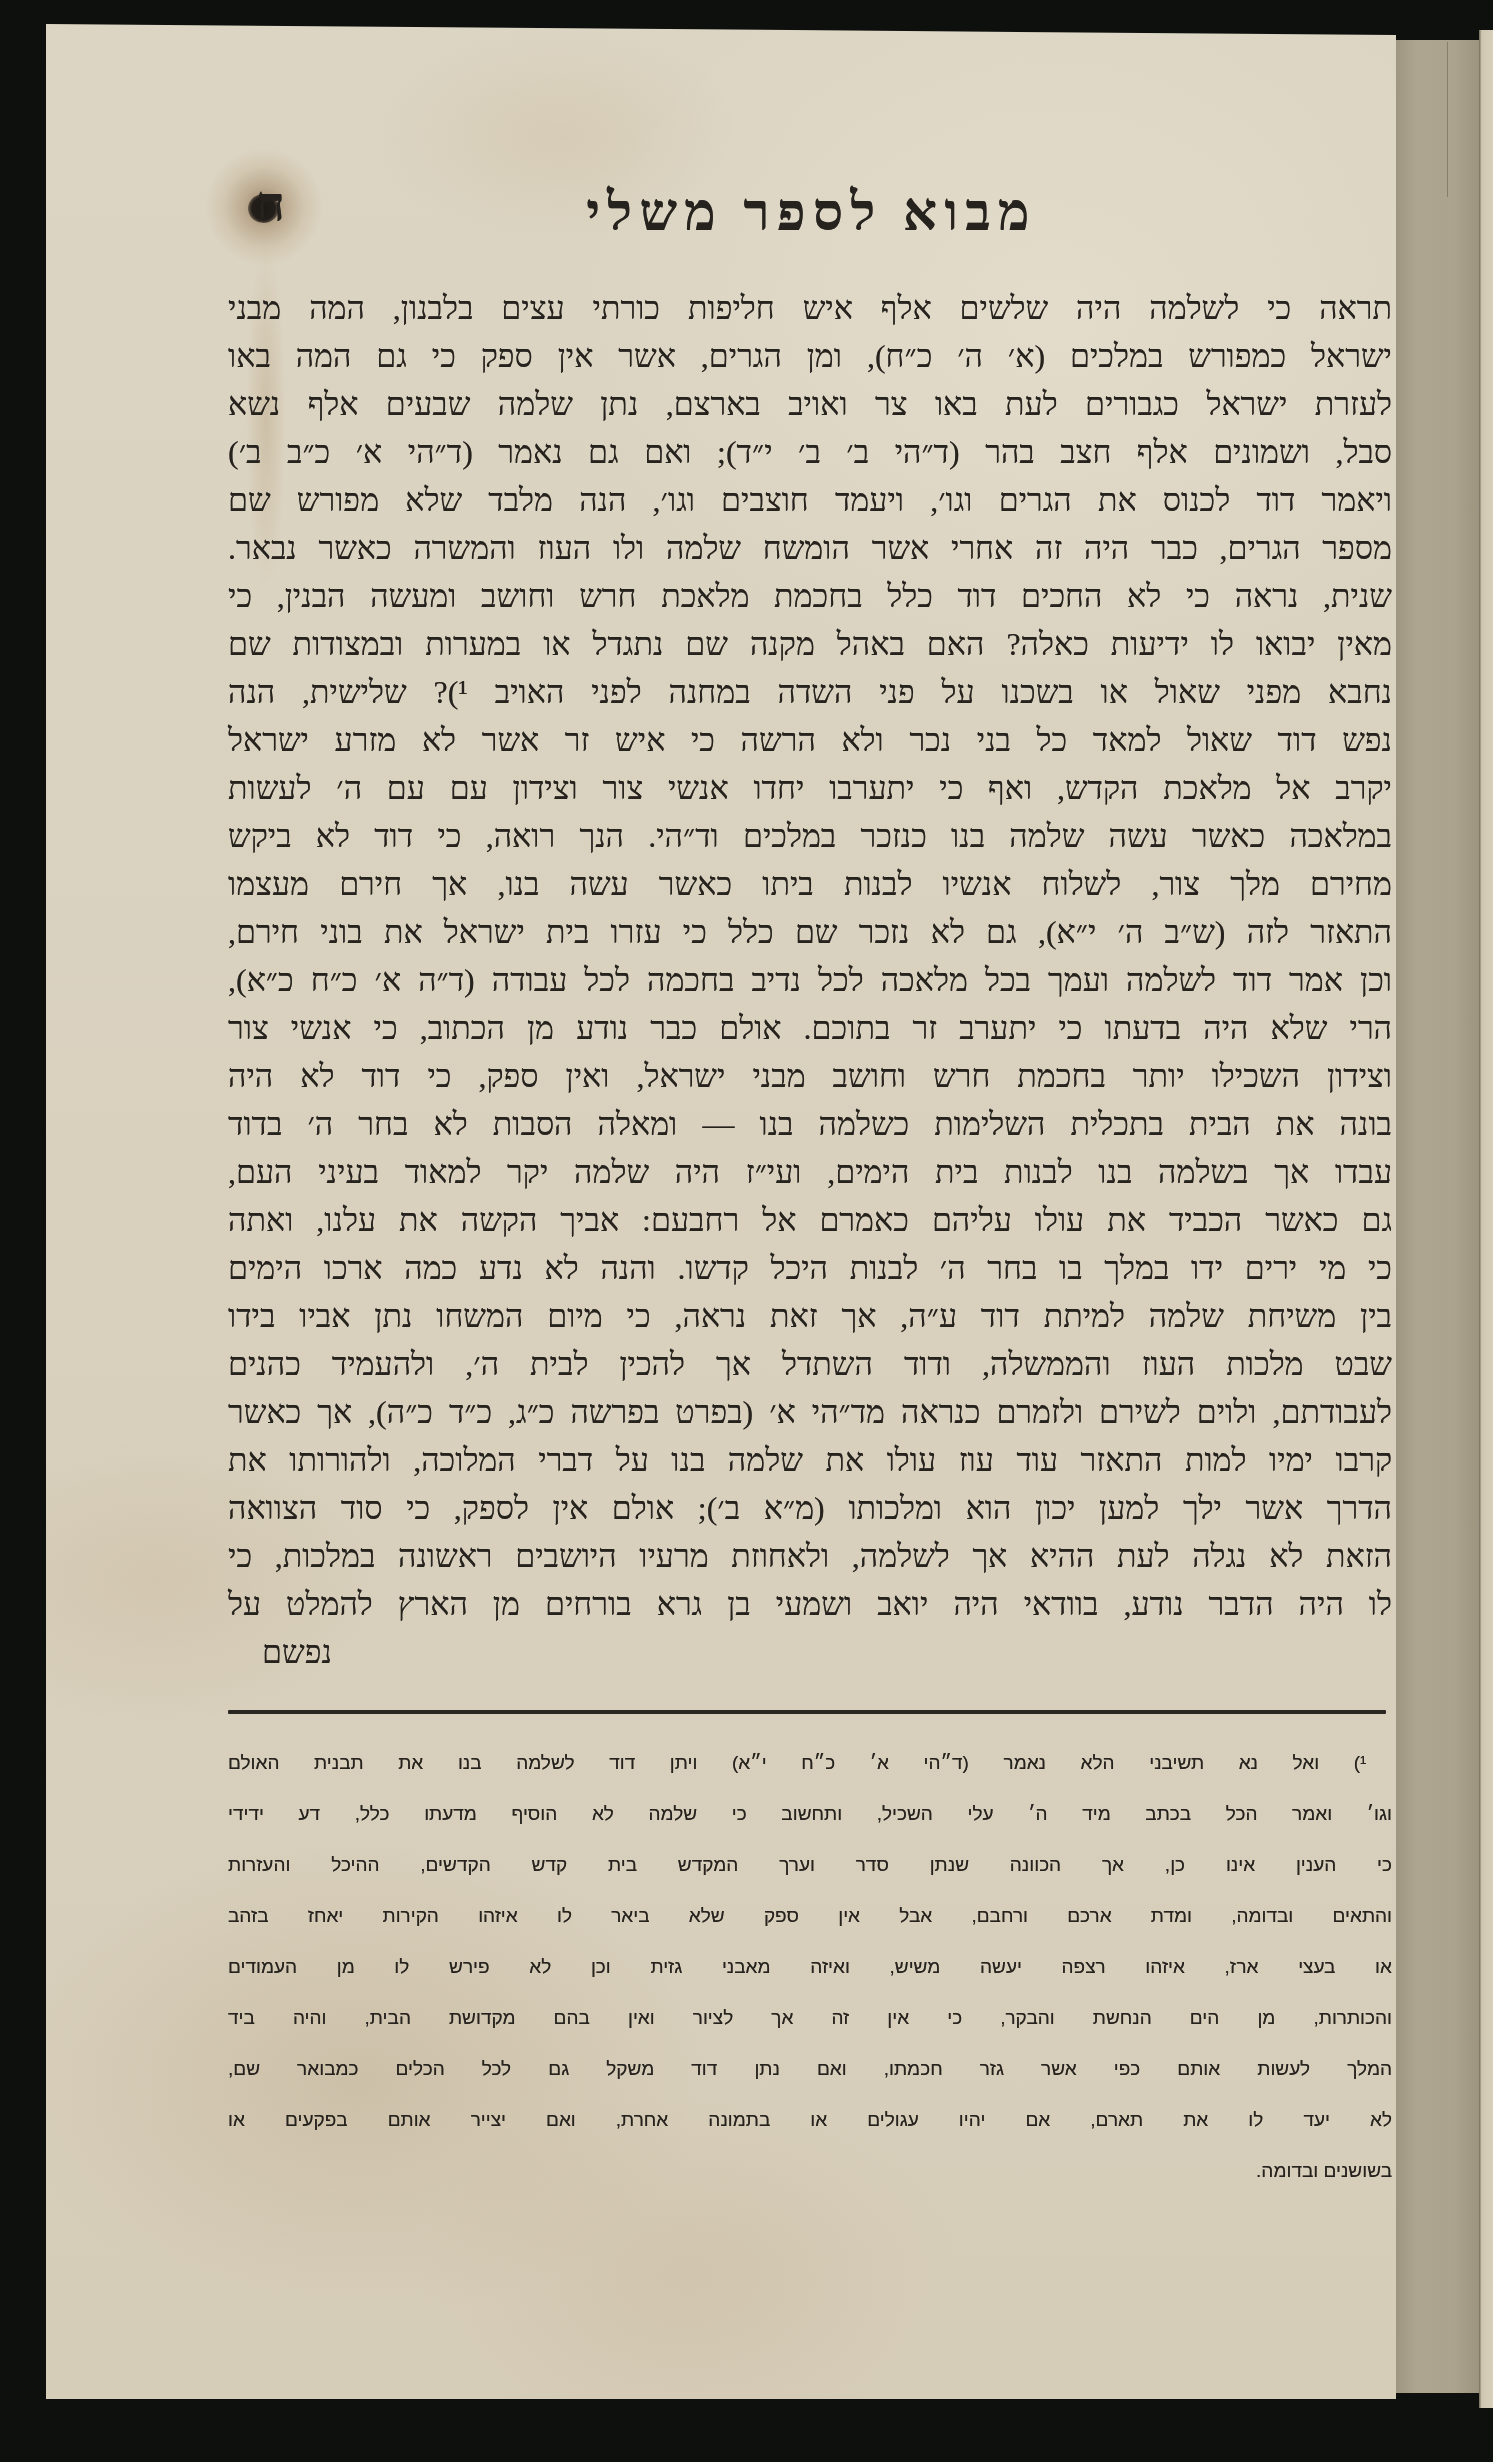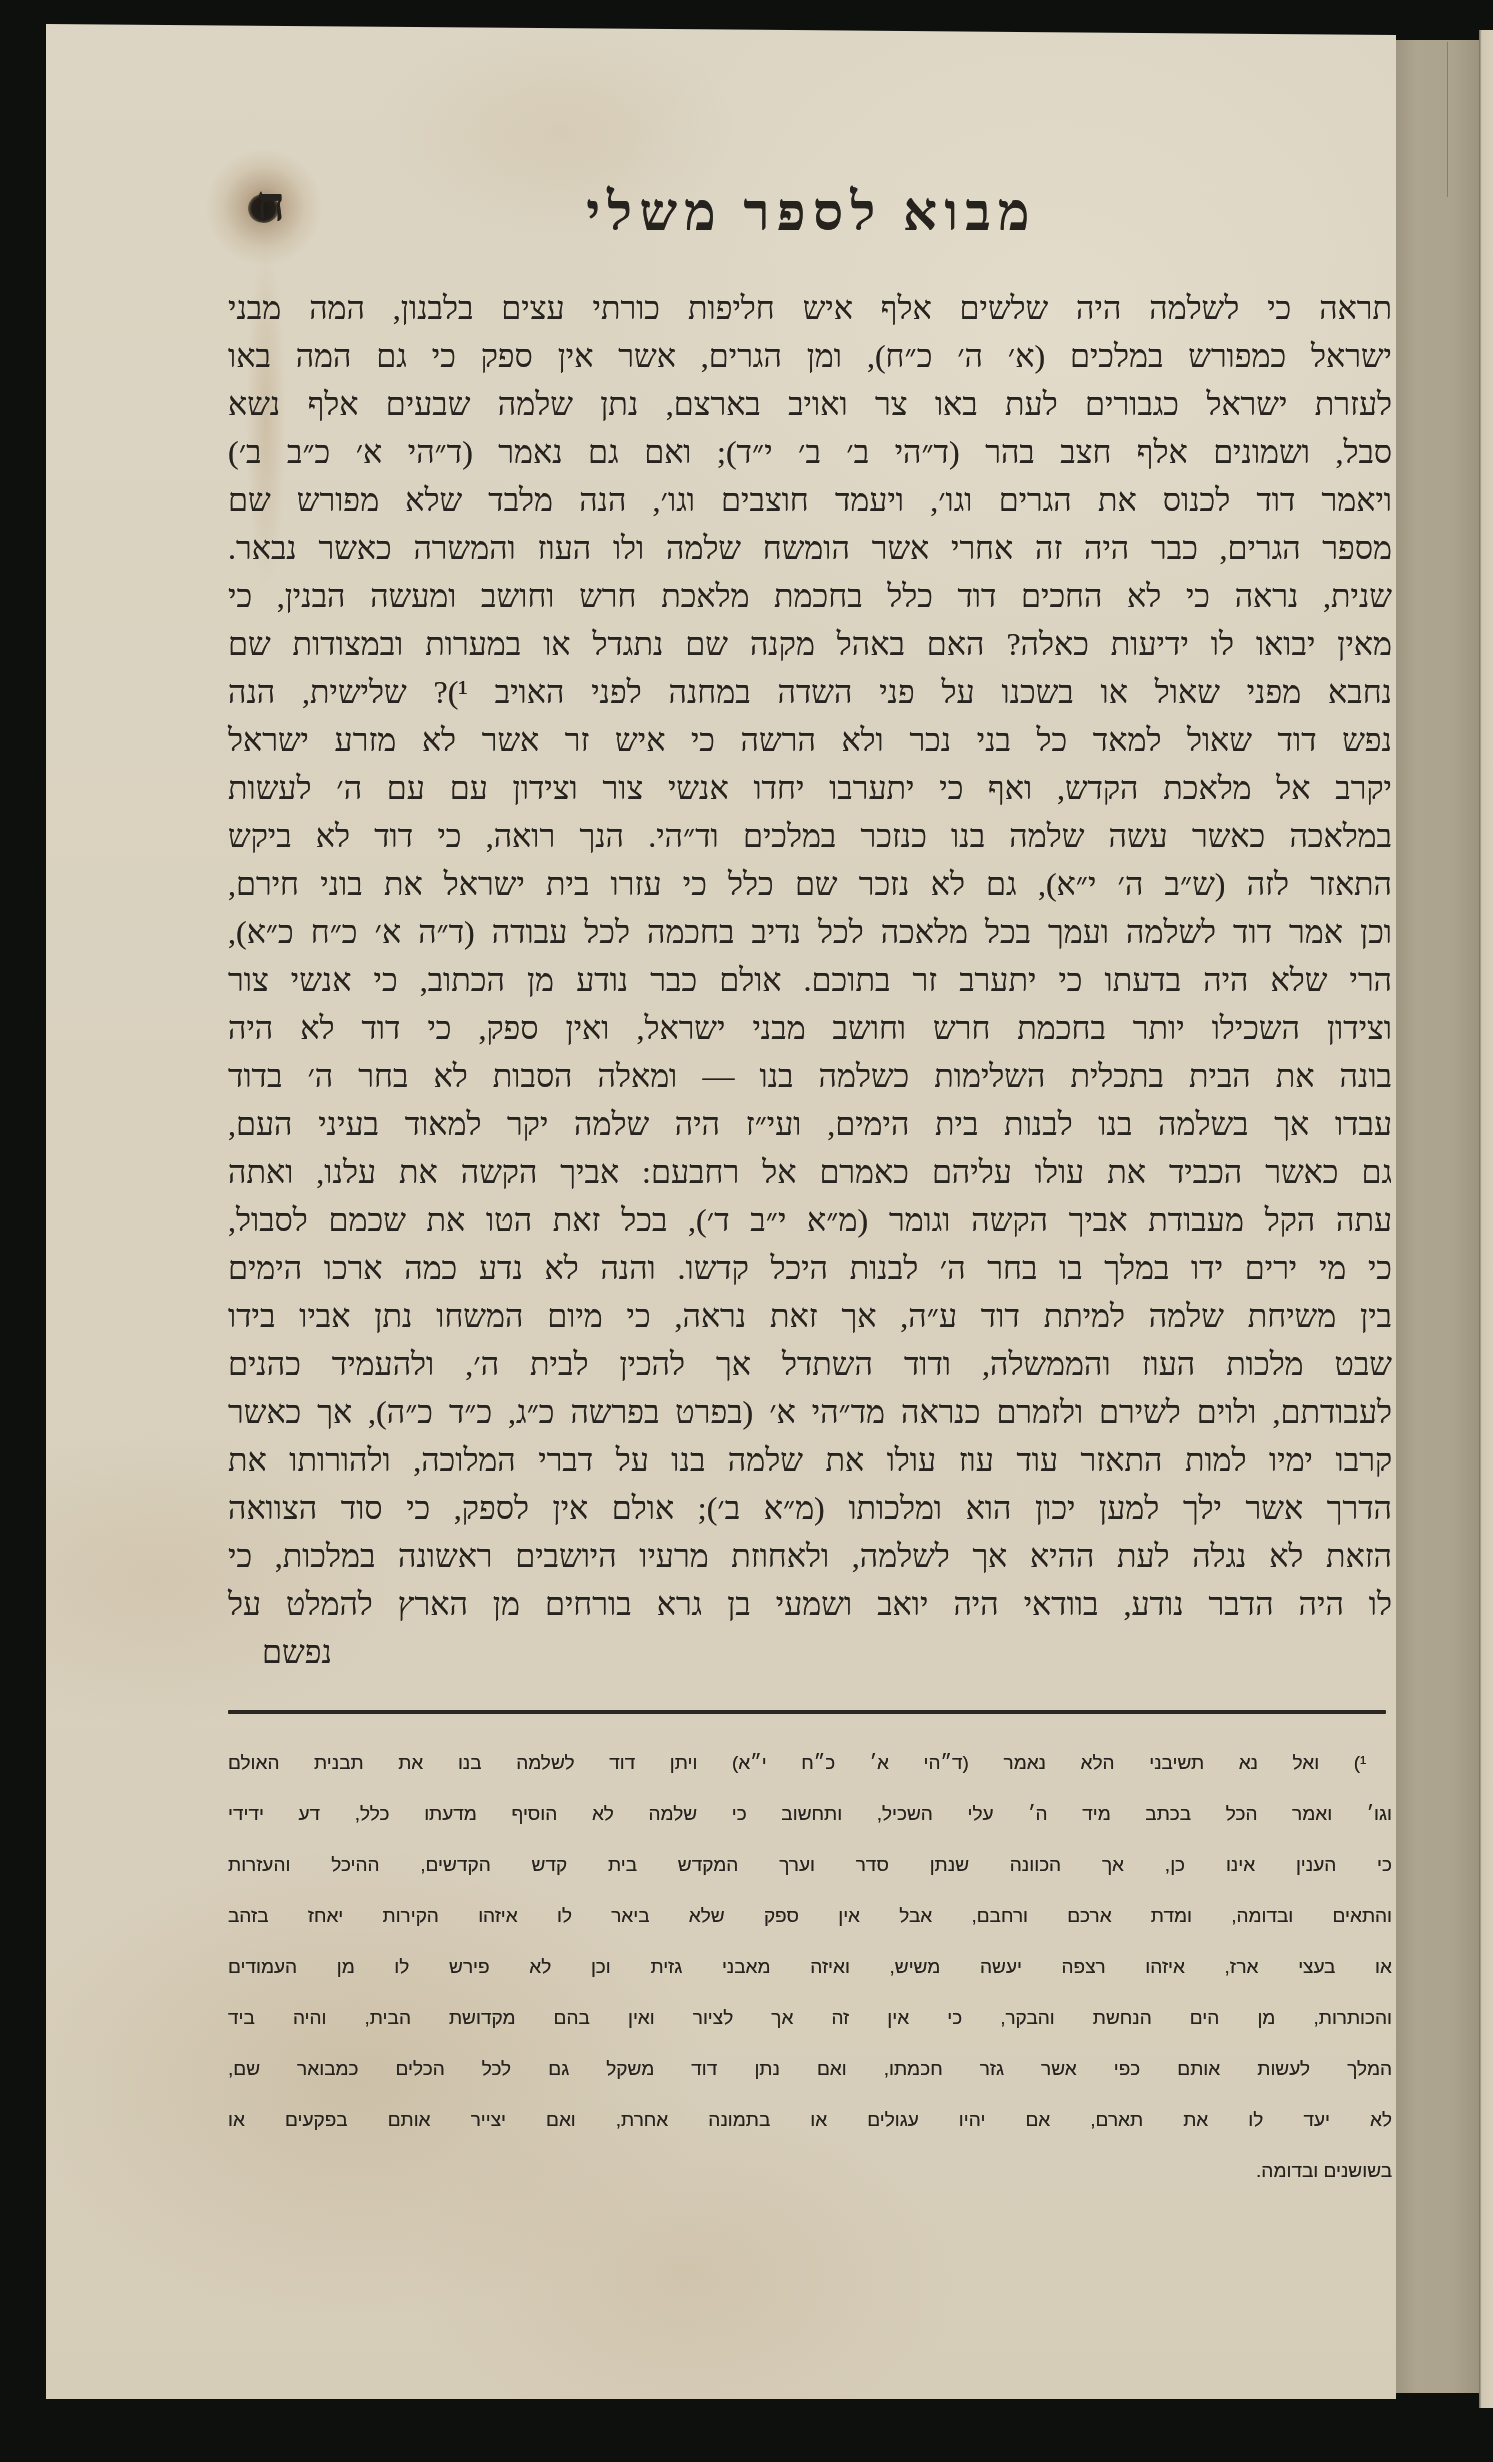--- a/index.html
+++ b/index.html
@@ -95,28 +95,28 @@
   <div class="line">לעזרת ישראל כגבורים לעת באו צר ואויב בארצם, נתן שלמה שבעים אלף נשא</div>
   <div class="line">סבל, ושמונים אלף חצב בהר (ד״הי ב׳ ב׳ י״ד); ואם גם נאמר (ד״הי א׳ כ״ב ב׳)</div>
   <div class="line">ויאמר דוד לכנוס את הגרים וגו׳, ויעמד חוצבים וגו׳, הנה מלבד שלא מפורש שם</div>
   <div class="line">מספר הגרים, כבר היה זה אחרי אשר הומשח שלמה ולו העוז והמשרה כאשר נבאר.</div>
   <div class="line">שנית, נראה כי לא החכים דוד כלל בחכמת מלאכת חרש וחושב ומעשה הבנין, כי</div>
   <div class="line">מאין יבואו לו ידיעות כאלה? האם באהל מקנה שם נתגדל או במערות ובמצודות שם</div>
   <div class="line">נחבא מפני שאול או בשכנו על פני השדה במחנה לפני האויב ¹)? שלישית, הנה</div>
   <div class="line">נפש דוד שאול למאד כל בני נכר ולא הרשה כי איש זר אשר לא מזרע ישראל</div>
   <div class="line">יקרב אל מלאכת הקדש, ואף כי יתערבו יחדו אנשי צור וצידון עם עם ה׳ לעשות</div>
   <div class="line">במלאכה כאשר עשה שלמה בנו כנזכר במלכים וד״הי. הנך רואה, כי דוד לא ביקש</div>
+  <div class="line">מחירם מלך צור, לשלוח אנשיו לבנות ביתו כאשר עשה בנו, אך חירם מעצמו</div>
   <div class="line">התאזר לזה (ש״ב ה׳ י״א), גם לא נזכר שם כלל כי עזרו בית ישראל את בוני חירם,</div>
   <div class="line">וכן אמר דוד לשלמה ועמך בכל מלאכה לכל נדיב בחכמה לכל עבודה (ד״ה א׳ כ״ח כ״א),</div>
   <div class="line">הרי שלא היה בדעתו כי יתערב זר בתוכם. אולם כבר נודע מן הכתוב, כי אנשי צור</div>
   <div class="line">וצידון השכילו יותר בחכמת חרש וחושב מבני ישראל, ואין ספק, כי דוד לא היה</div>
   <div class="line">בונה את הבית בתכלית השלימות כשלמה בנו — ומאלה הסבות לא בחר ה׳ בדוד</div>
   <div class="line">עבדו אך בשלמה בנו לבנות בית הימים, ועי״ז היה שלמה יקר למאוד בעיני העם,</div>
   <div class="line">גם כאשר הכביד את עולו עליהם כאמרם אל רחבעם: אביך הקשה את עלנו, ואתה</div>
-  <div class="line">עתה הקל מעבודת אביך הקשה וגומר (מ״א י״ב ד׳), בכל זאת הטו את שכמם לסבול,</div>
   <div class="line">כי מי ירים ידו במלך בו בחר ה׳ לבנות היכל קדשו. והנה לא נדע כמה ארכו הימים</div>
   <div class="line">בין משיחת שלמה למיתת דוד ע״ה, אך זאת נראה, כי מיום המשחו נתן אביו בידו</div>
   <div class="line">שבט מלכות העוז והממשלה, ודוד השתדל אך להכין לבית ה׳, ולהעמיד כהנים</div>
   <div class="line">לעבודתם, ולוים לשירם ולזמרם כנראה מד״הי א׳ (בפרט בפרשה כ״ג, כ״ד כ״ה), אך כאשר</div>
   <div class="line">קרבו ימיו למות התאזר עוד עוז עולו את שלמה בנו על דברי המלוכה, ולהורותו את</div>
   <div class="line">הדרך אשר ילך למען יכון הוא ומלכותו (מ״א ב׳); אולם אין לספק, כי סוד הצוואה</div>
   <div class="line">הזאת לא נגלה לעת ההיא אך לשלמה, ולאחוזת מרעיו היושבים ראשונה במלכות, כי</div>
   <div class="line">לו היה הדבר נודע, בוודאי היה יואב ושמעי בן גרא בורחים מן הארץ להמלט על</div>
   <div class="line catch">נפשם</div>
 </div>

